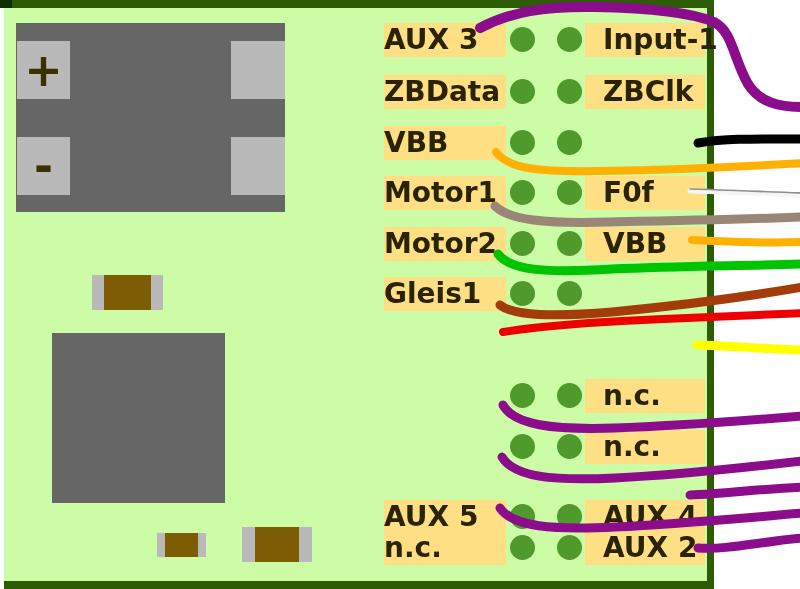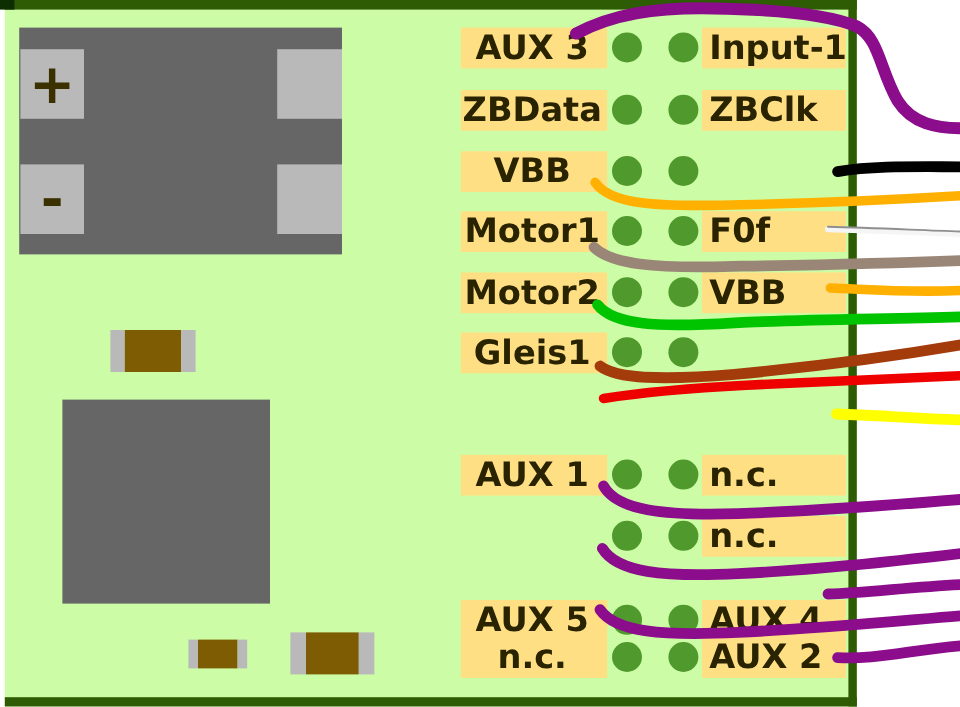--- a/index.html
+++ b/index.html
@@ -34,22 +34,22 @@
   .smd1 .cap{width:12px;}
   .smd2{left:157px;top:533px;width:49px;height:24px;}
   .smd2 .cap{width:8px;}
   .smd3{left:242px;top:527px;width:70px;height:35px;}
   .smd3 .cap{width:13px;}
 
   
   .row{position:absolute;left:0;width:800px;height:34px;}
   .lbl{position:absolute;top:0;height:34px;background:#ffdf84;
        font-weight:700;font-size:28px;line-height:34px;color:#2a2300;white-space:nowrap;}
-  .lbl.left{left:384px;width:122px;text-align:center;padding-right:3px;box-sizing:border-box;}
-  .lbl.right{left:585px;width:120px;text-align:left;padding-left:6px;box-sizing:border-box;}
+  .lbl.left{left:384px;width:122px;text-align:left;padding-right:3px;box-sizing:border-box;}
+  .lbl.right{left:585px;width:120px;text-align:left;padding-left:18px;box-sizing:border-box;}
   .dot{position:absolute;top:4px;width:25px;height:25px;border-radius:50%;background:#4f992d;}
   .dot.d1{left:510px;}
   .dot.d2{left:557px;}
 
   .wires{position:absolute;left:0;top:0;pointer-events:none;}
 </style>
 </head>
 <body>
 
 <div class="stage">
@@ -114,21 +114,20 @@
     <span class="dot d1"></span>
     <span class="dot d2"></span>
     <div class="lbl right">VBB</div>
   </div>
   <div class="row" style="top:277px">
     <div class="lbl left">Gleis1</div>
     <span class="dot d1"></span>
     <span class="dot d2"></span>
   </div>
   <div class="row" style="top:379px">
-    <div class="lbl left">AUX 1</div>
     <span class="dot d1"></span>
     <span class="dot d2"></span>
     <div class="lbl right">n.c.</div>
   </div>
   <div class="row" style="top:430px">
     <span class="dot d1"></span>
     <span class="dot d2"></span>
     <div class="lbl right">n.c.</div>
   </div>
   <div class="row" style="top:500px">

